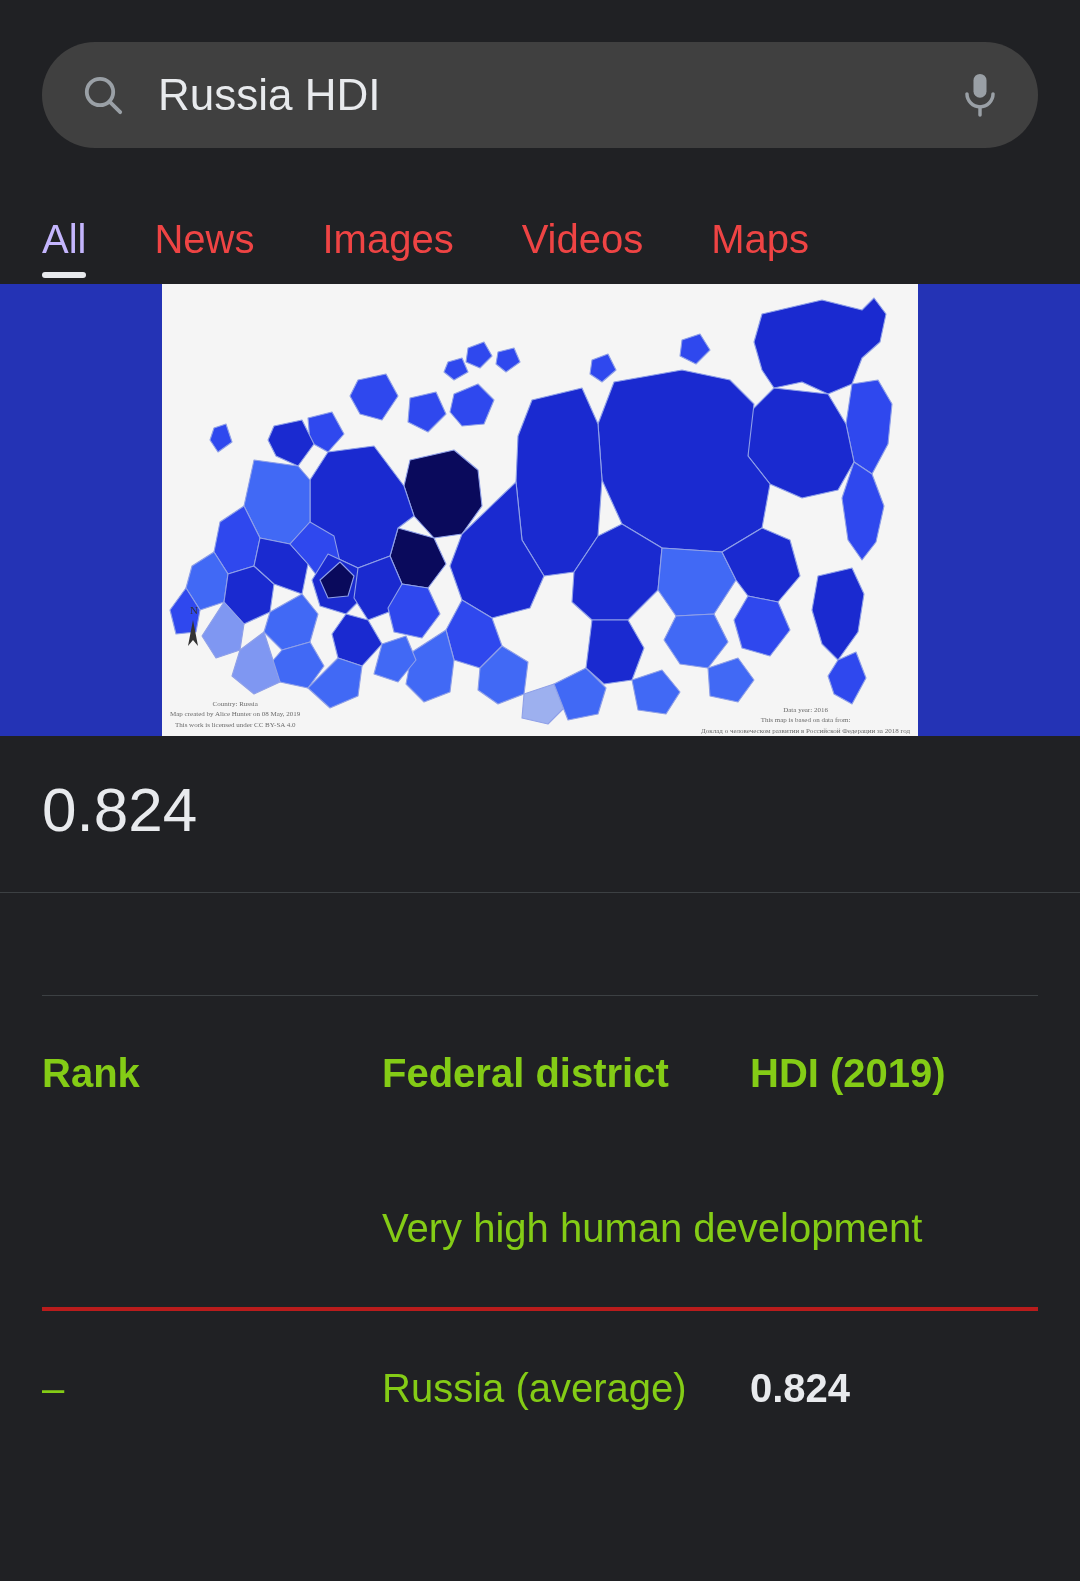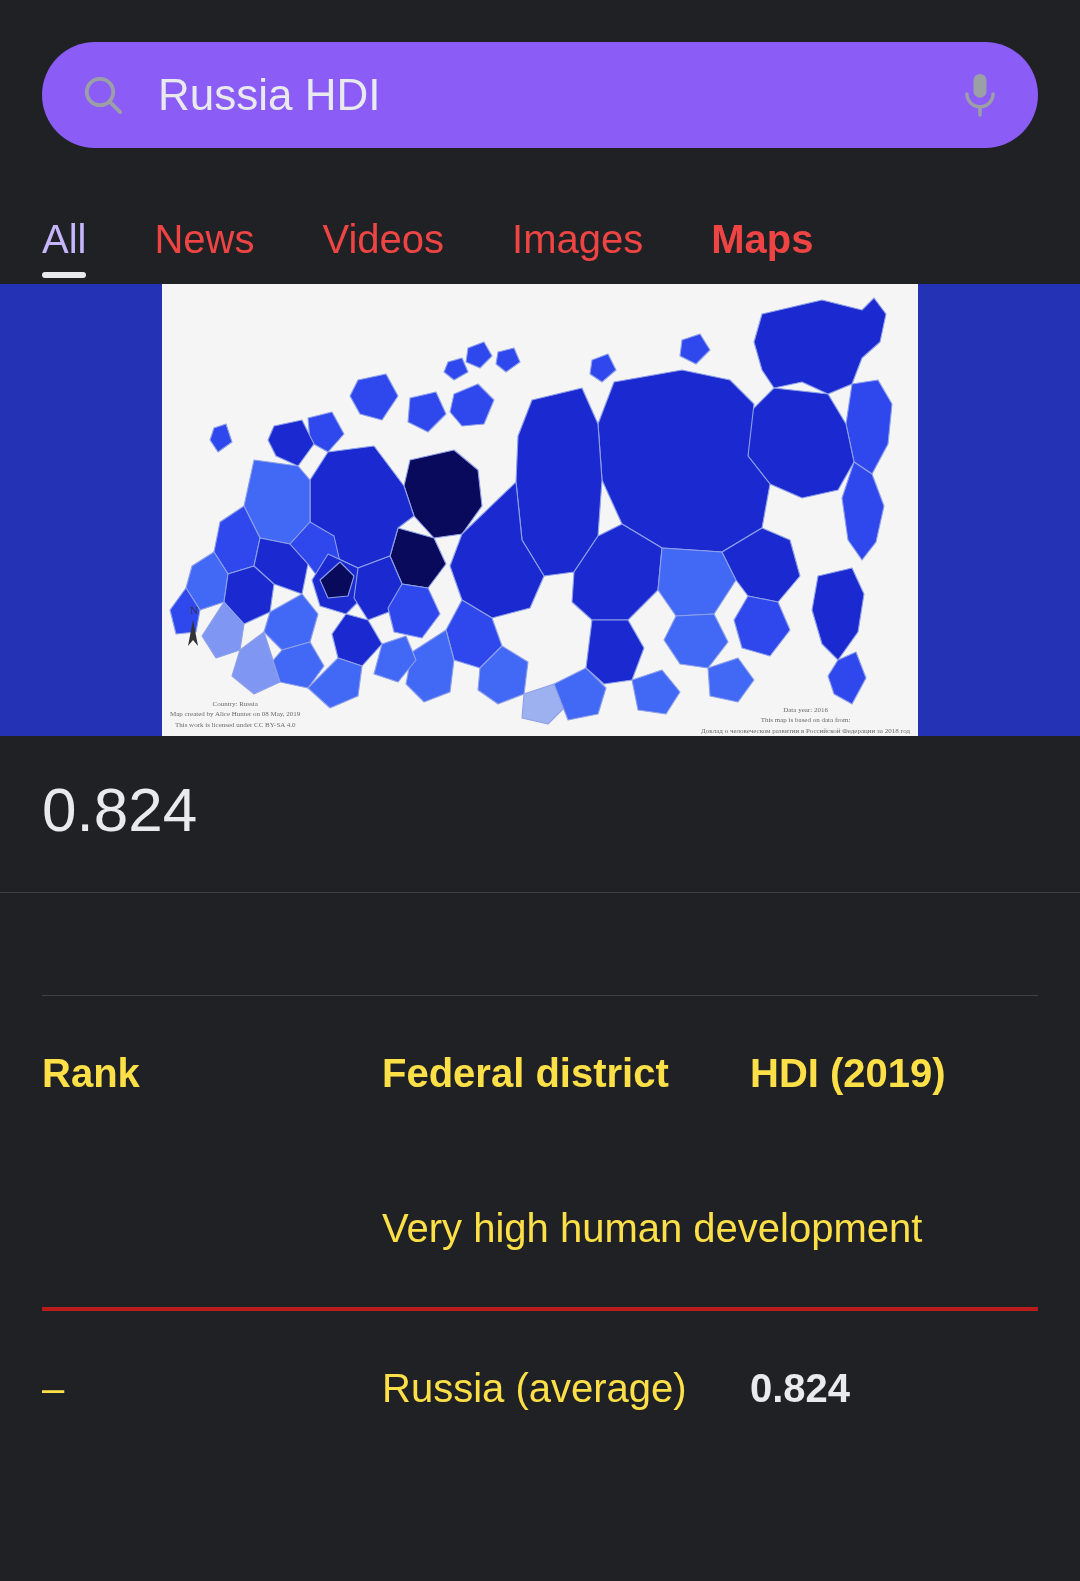--- a/index.html
+++ b/index.html
@@ -7,21 +7,21 @@
     width:1080px; height:1581px;
     background:#202124;
     font-family:"Liberation Sans", sans-serif;
     overflow:hidden;
   }
 
   
   #search-bar-wrap { padding:42px 42px 0 42px; }
   #search-pill {
     height:106px;
-    background:#8b5cf6;
+    background:#404040;
     border-radius:53px;
     display:flex;
     align-items:center;
     padding:0 32px 0 34px;
   }
   #search-icon { flex:0 0 auto; width:54px; height:54px; display:flex; align-items:center; justify-content:center; }
   #search-query {
     flex:1 1 auto;
     color:#e8eaed;
     font-size:44px;
@@ -41,21 +41,21 @@
     height:88px;
   }
   .tab {
     font-size:40px;
     color:#ef4444;
     margin-right:68px;
     padding-bottom:16px;
     position:relative;
     white-space:nowrap;
   }
-  .tab:last-child { margin-right:0;font-weight:bold; }
+  .tab:last-child { margin-right:0; }
   .tab.active { color:#c4b5fd; }
   .tab.active::after {
     content:"";
     position:absolute;
     left:0; right:0; bottom:0;
     height:6px;
     background:#e8eaed;
     border-radius:3px;
   }
 
@@ -104,21 +104,21 @@
   }
   #title-spacer { height:54px; }
 
   
   #hdi-table { width:100%; border-collapse:collapse; table-layout:fixed; }
   #hdi-table col.c-rank { width:340px; }
   #hdi-table col.c-district { width:368px; }
   #hdi-table col.c-hdi { width:288px; }
   #hdi-table th, #hdi-table td {
     font-size:40px;
-    color:#fde047;
+    color:#84cc16;
     line-height:1.28;
     vertical-align:top;
     padding:52px 0 52px 0;
     font-weight:normal;
     text-align:left;
   }
   #hdi-table th.col-hdi, #hdi-table td.col-hdi { text-align:left; }
   #hdi-table th { font-weight:bold; }
   #hdi-table td.col-hdi { font-weight:bold; color:#e8eaed; }
   .cat-row td {
@@ -151,22 +151,22 @@
         <path d="M5.2 12.4 a6.8 6.8 0 0 0 13.6 0" stroke="#9aa0a6" stroke-width="1.8" fill="none" stroke-linecap="round"></path>
         <line x1="12" y1="19.2" x2="12" y2="23.4" stroke="#9aa0a6" stroke-width="1.8" stroke-linecap="round"></line>
       </svg>
     </span>
   </div>
 </div>
 
 <div id="tabs">
   <div class="tab active"><span>All</span></div>
   <div class="tab"><span>News</span></div>
+  <div class="tab"><span>Images</span></div>
   <div class="tab"><span>Videos</span></div>
-  <div class="tab"><span>Images</span></div>
   <div class="tab"><span>Maps</span></div>
 </div>
 
 <div id="hero">
   <div id="map-panel">
     <svg id="map-svg" viewBox="0 0 756 452">
       <rect x="0" y="0" width="756" height="452" fill="#f5f5f5"></rect>
       <g stroke="#8fa0e8" stroke-width="1.1" stroke-linejoin="round">
 
         <path fill="#1a2ad0" d="M600 30 L660 16 L700 26 L712 14 L724 30 L718 58 L700 74 L690 100 L666 110 L640 98 L612 104 L600 86 L592 58 Z"></path>

